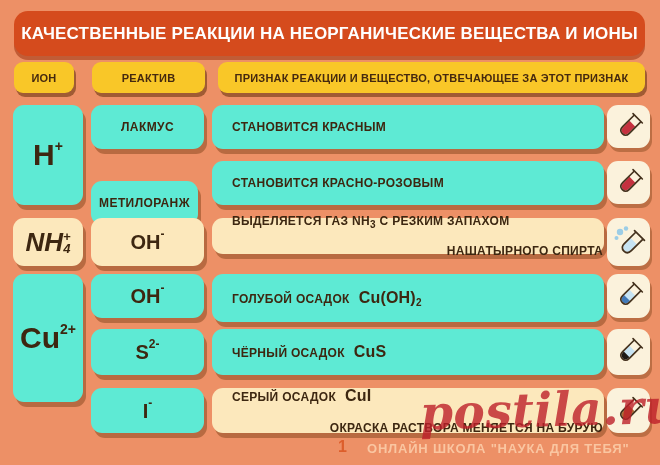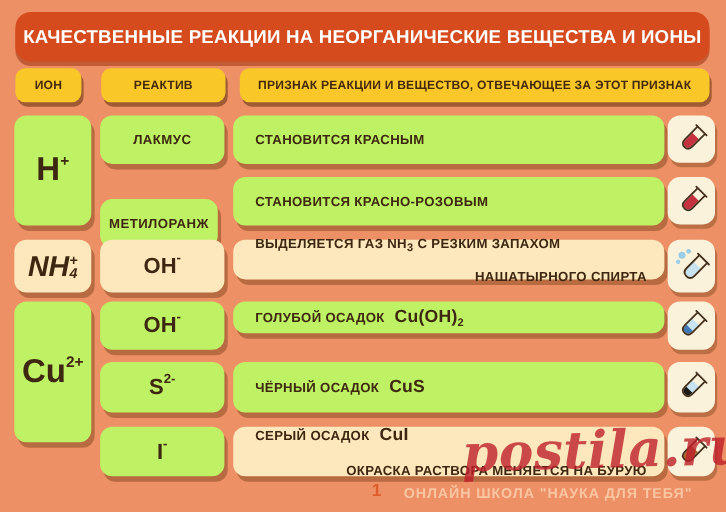--- a/index.html
+++ b/index.html
@@ -10,36 +10,36 @@
   .banner{left:14px;top:11px;width:631px;height:45px;background:#D54B1D;
           border-radius:14px;box-shadow:0 4px 0 rgba(156,50,14,.55);
           display:flex;align-items:center;justify-content:center;}
   .banner span{color:#FFFFFF;font-weight:bold;font-size:17px;letter-spacing:.2px;white-space:nowrap;}
 
   .pill{background:#F9C728;border-radius:9px;height:31px;top:62px;
         box-shadow:2px 4px 0 rgba(140,78,40,.8);
         display:flex;align-items:center;justify-content:center;}
   .pill span{color:#45290F;font-weight:bold;font-size:11px;letter-spacing:.2px;white-space:nowrap;}
 
-  .card{background:#bef264;border-radius:11px;box-shadow:3px 5px 0 rgba(148,82,40,.6);
+  .card{background:#5eead4;border-radius:11px;box-shadow:3px 5px 0 rgba(148,82,40,.6);
         color:#3D2711;font-weight:bold;}
   .card.light{background:#FCE8BC;}
   .center{display:flex;align-items:center;justify-content:center;}
 
   .ion-main{font-size:30px;line-height:1;}
   .ion-main.sm{font-size:26px;}
   .f-sup{font-size:14px;position:relative;top:-9px;font-weight:bold;}
   .f-sup.sm{font-size:12px;top:-8px;}
   .stack{display:inline-flex;flex-direction:column;align-items:center;
          font-size:13px;line-height:12px;position:relative;top:1px;}
   .reagent-word{font-size:12px;letter-spacing:.4px;}
   .reagent-f{font-size:20px;line-height:1;}
 
   .sign{display:flex;flex-direction:column;justify-content:center;
-        padding:0 16px 0 20px;box-sizing:border-box;}
+        padding:0 1px 0 20px;box-sizing:border-box;}
   .sign .line1{display:flex;align-items:baseline;}
   .sign .line2{text-align:right;font-size:12px;letter-spacing:.3px;margin-top:16px;}
   .sign-text{font-size:12px;letter-spacing:.3px;}
   .sf-formula{font-size:16px;margin-left:9px;letter-spacing:.2px;}
   .sf-sub{font-size:10px;position:relative;top:3px;}
   .after-sub{margin-left:4px;}
 
   .tile{background:#FBF2DC;border-radius:11px;box-shadow:2px 4px 0 rgba(148,82,40,.55);
         display:flex;align-items:center;justify-content:center;}
 
@@ -117,21 +117,21 @@
     </div>
 </div>
 <div class="abs card light sign" style="left:212px;top:218px;width:392px;height:36px;">
   <div class="line1">
     <span class="sign-text">ВЫДЕЛЯЕТСЯ ГАЗ NH</span>
       <span class="sf-sub">3</span>
       <span class="sign-text after-sub">С РЕЗКИМ ЗАПАХОМ</span>
   </div>
   <div class="line2">НАШАТЫРНОГО СПИРТА</div>
 </div>
-<div class="abs card sign" style="left:212px;top:274px;width:392px;height:29px;">
+<div class="abs card sign" style="left:212px;top:274px;width:392px;height:48px;">
   <div class="line1">
     <span class="sign-text">ГОЛУБОЙ ОСАДОК</span>
       <span class="sf-formula">Cu(OH)</span>
       <span class="sf-sub">2</span>
   </div>
 </div>
 <div class="abs card sign" style="left:212px;top:329px;width:392px;height:46px;">
   <div class="line1">
     <span class="sign-text">ЧЁРНЫЙ ОСАДОК</span>
       <span class="sf-formula">CuS</span>

